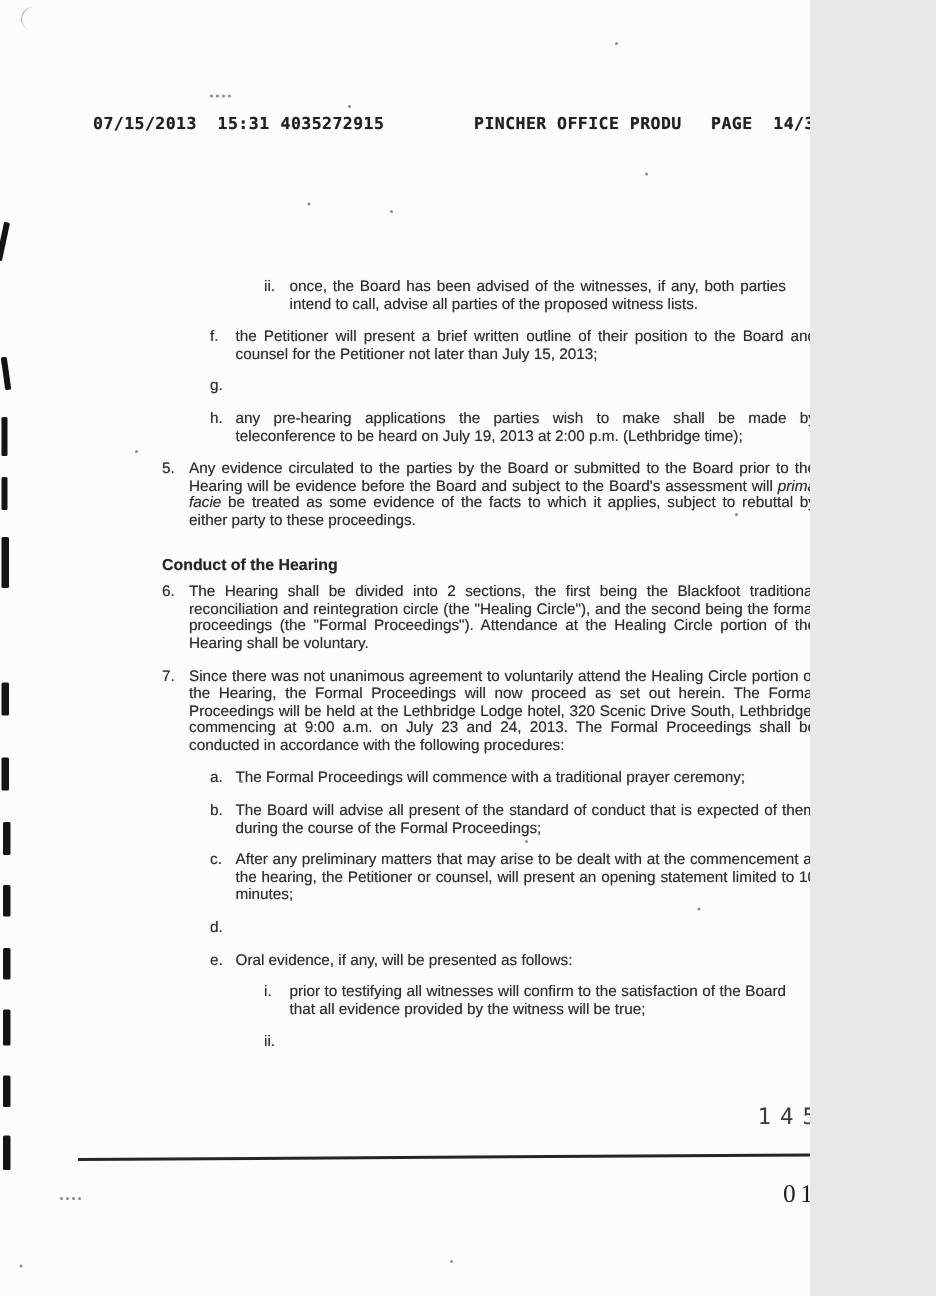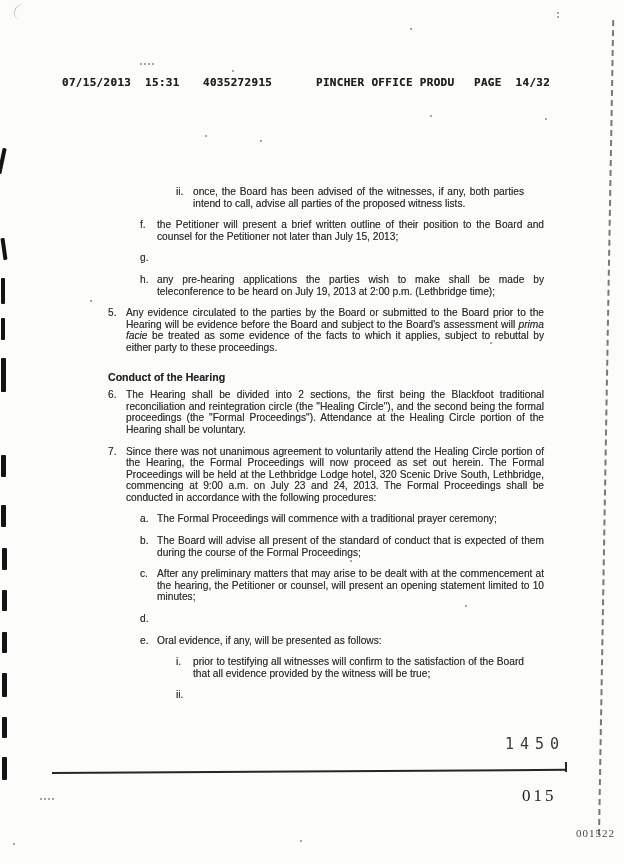--- a/index.html
+++ b/index.html
@@ -1,37 +1,37 @@
 <!DOCTYPE html>
 <html><head>
 <meta charset="utf-8">
 <style>
   html,body{margin:0;padding:0;background:#e8e8e8;}
   .page{
     position:relative;
-    width:624px;height:864px;
+    width:540px;height:864px;
     background:#fcfcfb;
     overflow:hidden;
     font-family:"Liberation Sans",sans-serif;
     color:#2b2b2b;
   }
   
   .fax-header span{
     position:absolute;
     top:76px;
     font-family:"DejaVu Sans Mono","Liberation Mono",monospace;
     font-size:11px;
     font-weight:600;
     color:#222;
     letter-spacing:0.3px;
     white-space:pre;
     text-shadow:0 0 0.5px rgba(30,30,30,.65);
   }
   .fh-datetime{left:62px;}
-  .fh-number{left:203px;}
+  .fh-number{left:187px;}
   .fh-sender{left:316px;}
   .fh-page{left:474px;}
 
   
   .doc{
     position:absolute;
     left:108px;top:186px;
     width:436px;
     font-size:10.2px;
     line-height:11.6px;

